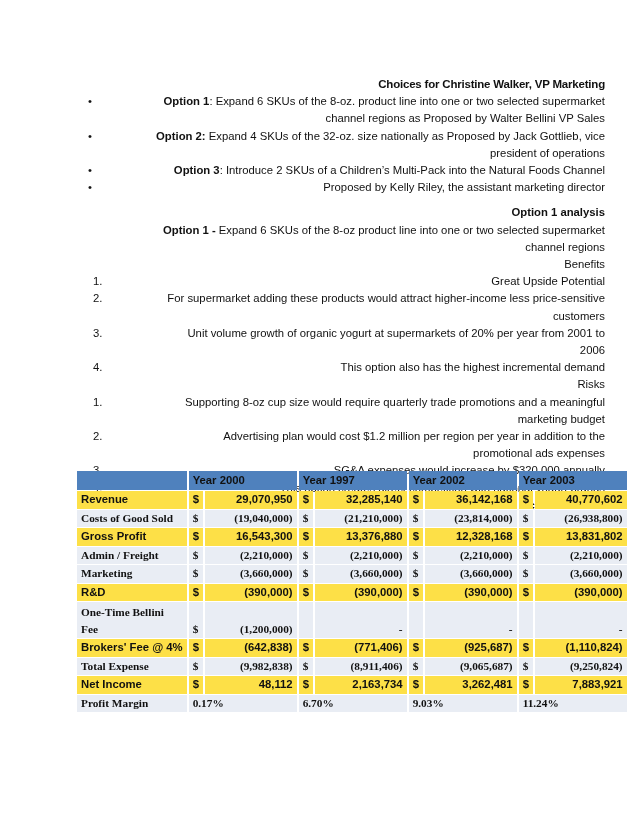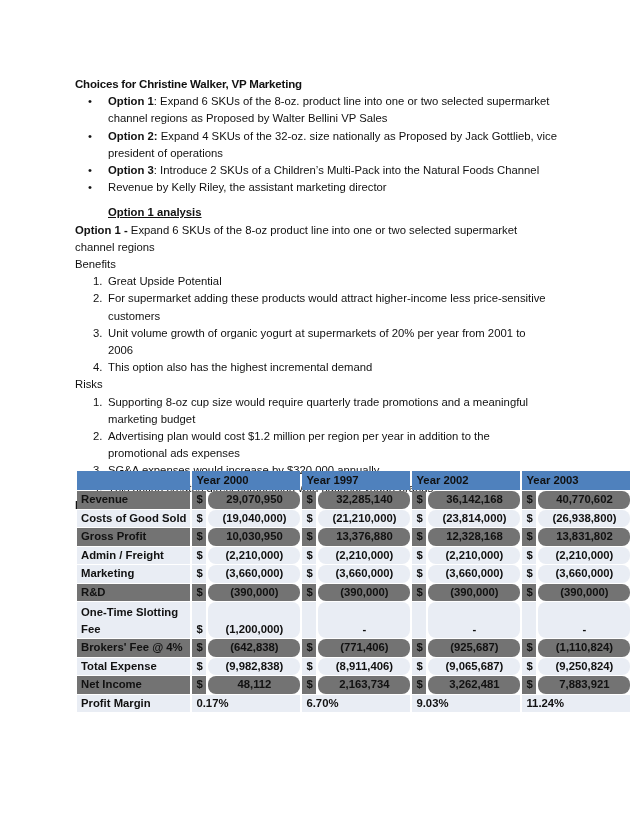--- a/index.html
+++ b/index.html
@@ -1,44 +1,44 @@
 <!DOCTYPE html>
 <html><head>
   <meta charset="utf-8">
   <style>
     html, body { margin: 0; padding: 0; background: #ffffff; }
     body {
       width: 638px; height: 826px; position: relative; overflow: hidden;
       font-family: "Liberation Sans", sans-serif; color: #111; font-size: 11.3px;
     }
     .page { position: absolute; left: 75px; top: 76px; width: 530px; line-height: 17.2px; }
-    .line { white-space: nowrap; }
+    .line { white-space: nowrap; text-align: right; }
     .bold { font-weight: bold; }
     .title { font-weight: bold; font-size: 11.5px; letter-spacing: -0.2px; }
     .bullets { margin: 0; padding: 0; list-style: none; }
     .bullets li { position: relative; padding-left: 33px; }
     .bullets li .dot { position: absolute; left: 13px; top: 0; }
     .ol { margin: 0; padding: 0; list-style: none; }
     .ol li { position: relative; padding-left: 33px; }
     .ol li .num { position: absolute; left: 18px; top: 0; }
-    .analysis { padding-left: 33px; font-weight: bold; text-decoration: underline; }
+    .analysis { padding-left: 33px; font-weight: bold; }
     .heading { font-weight: bold; }
 
     table.fc {
       position: absolute; left: 75px; top: 470px;
       border-collapse: separate; border-spacing: 2px 1px;
       font-size: 11.3px; font-weight: bold;
     }
     table.fc td { padding: 0 4px; height: 17.5px; line-height: 17.5px; white-space: nowrap; }
     table.fc tr.hdr td { background: #4f81bd; color: #111; height: 18px; line-height: 19px; }
-    table.fc tr.r1 td { background: #737373; }
-    table.fc tr.r2 td { background: #e9edf4; }
+    table.fc tr.r1 td { background: #fde047; }
+    table.fc tr.r2 td { background: #e9edf4; font-family: Liberation Serif, serif; }
     td.lab { width: 92px; }
     td.cur { width: 10px; padding-right: 0 !important; }
-    td.val { width: 84px; text-align: center; border-radius: 8px; }
+    td.val { width: 84px; text-align: right; }
     td.pct { text-align: left; }
     tr.tall td { height: 36px; vertical-align: bottom; line-height: 17px; }
     .cell-lab2 { display: block; line-height: 17px; }
   </style>
 </head>
 <body>
 
 <div class="page">
   <div class="line title">Choices for Christine Walker, VP Marketing</div>
 
@@ -52,21 +52,21 @@
       <span class="dot">•</span>
       <div class="line"><span class="bold">Option 2:</span><span> </span><span>Expand 4 SKUs of the 32-oz. size nationally as Proposed by Jack Gottlieb, vice</span></div>
       <div class="line">president of operations</div>
     </li>
     <li>
       <span class="dot">•</span>
       <div class="line"><span class="bold">Option 3</span><span>: </span><span>Introduce 2 SKUs of a Children’s Multi-Pack into the Natural Foods Channel</span></div>
     </li>
     <li>
       <span class="dot">•</span>
-      <div class="line">Revenue by Kelly Riley, the assistant marketing director</div>
+      <div class="line">Proposed by Kelly Riley, the assistant marketing director</div>
     </li>
   </ul>
 
   <div class="line" style="height:8px"></div>
   <div class="line analysis">Option 1 analysis</div>
   <div class="line"><span class="bold">Option 1 -</span><span> Expand 6 SKUs of the 8-oz  product line into one or two selected supermarket</span></div>
   <div class="line">channel regions</div>
 
   <div class="line heading-plain">Benefits</div>
   <ol class="ol">
@@ -144,21 +144,21 @@
         <td class="cur">$</td>
         <td class="val">(21,210,000)</td>
         <td class="cur">$</td>
         <td class="val">(23,814,000)</td>
         <td class="cur">$</td>
         <td class="val">(26,938,800)</td>
       </tr>
       <tr class="r1">
         <td class="lab">Gross Profit</td>
         <td class="cur">$</td>
-        <td class="val">10,030,950</td>
+        <td class="val">16,543,300</td>
         <td class="cur">$</td>
         <td class="val">13,376,880</td>
         <td class="cur">$</td>
         <td class="val">12,328,168</td>
         <td class="cur">$</td>
         <td class="val">13,831,802</td>
       </tr>
       <tr class="r2">
         <td class="lab">Admin / Freight</td>
         <td class="cur">$</td>
@@ -187,21 +187,21 @@
         <td class="val">(390,000)</td>
         <td class="cur">$</td>
         <td class="val">(390,000)</td>
         <td class="cur">$</td>
         <td class="val">(390,000)</td>
         <td class="cur">$</td>
         <td class="val">(390,000)</td>
       </tr>
       <tr class="r2 tall">
         <td class="lab">
-          <span class="cell-lab2">One-Time Slotting</span>
+          <span class="cell-lab2">One-Time Bellini</span>
           <span class="cell-lab2">Fee</span>
         </td>
         <td class="cur">$</td>
         <td class="val">(1,200,000)</td>
         <td class="cur"></td>
         <td class="val">-</td>
         <td class="cur"></td>
         <td class="val">-</td>
         <td class="cur"></td>
         <td class="val">-</td>

